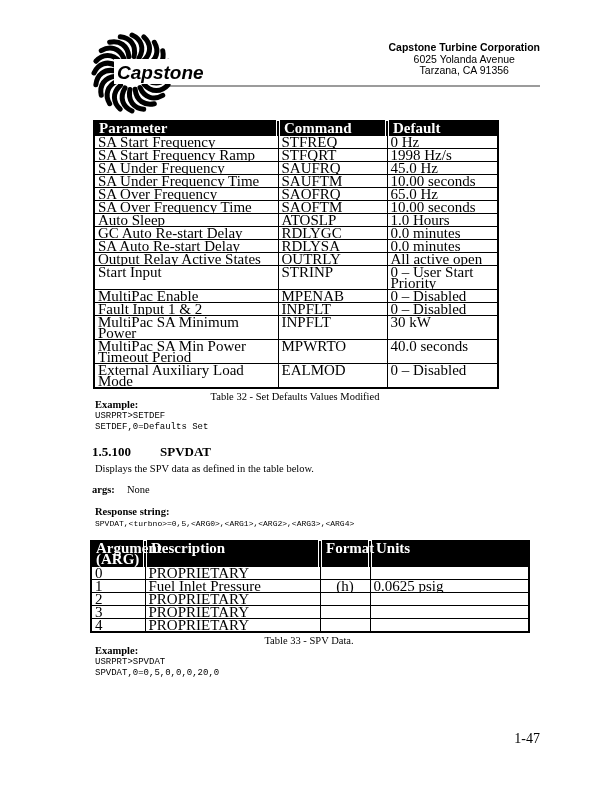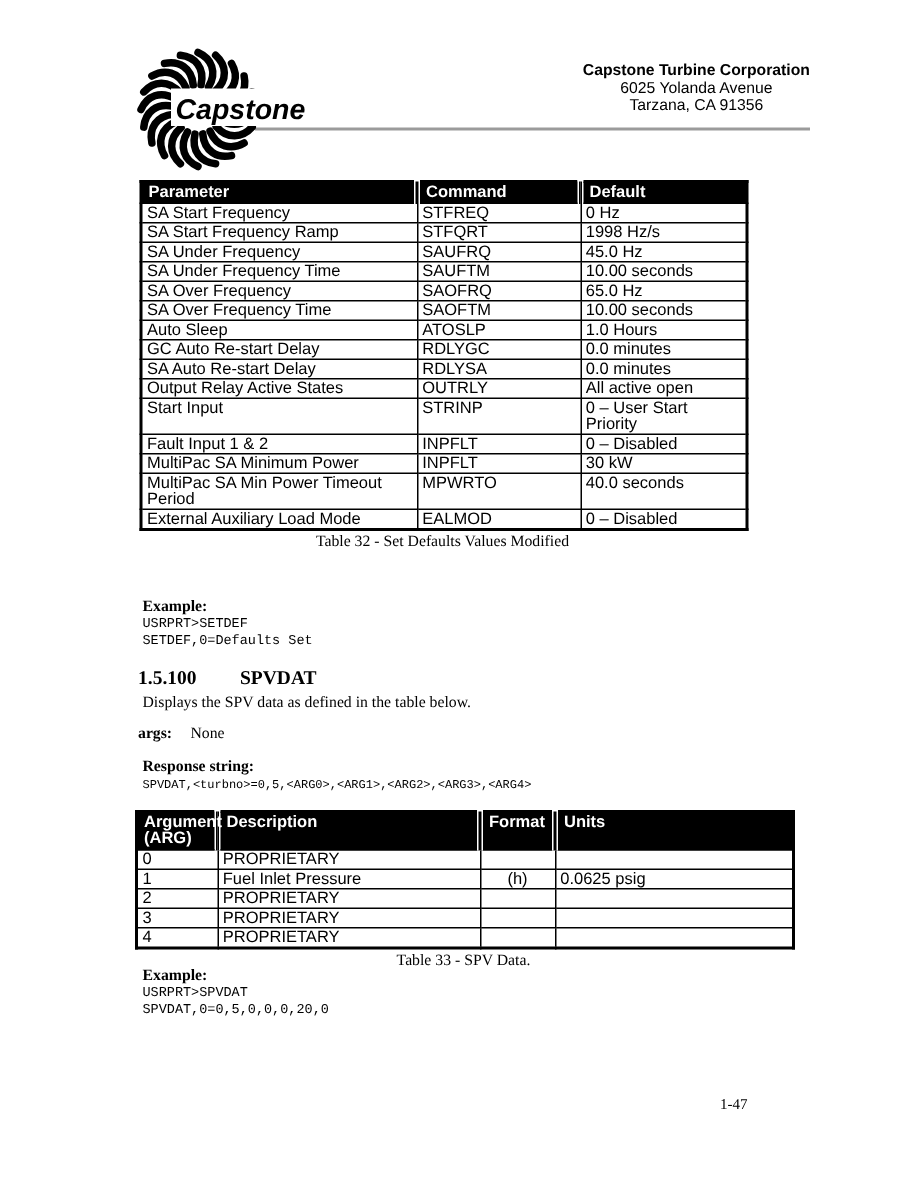--- a/index.html
+++ b/index.html
@@ -11,21 +11,21 @@
   .logo-box{position:absolute;left:84px;top:28px;width:136px;height:92px;}
   .hdr-rule{position:absolute;left:170px;top:85px;width:370px;height:2px;background:#9b9b9b;}
   .addr{position:absolute;right:72px;top:42px;text-align:center;
         font-family:"Liberation Sans",sans-serif;font-size:10.5px;line-height:11.5px;}
   .addr .co{font-weight:bold;}
   
   .tblwrap{position:absolute;}
   .tblwrap-32{left:93px;top:120px;width:404px;}
   .tblwrap-33{left:90px;top:540px;width:438px;}
   table.dtable{border-collapse:collapse;width:100%;table-layout:fixed;
-        font-family:Liberation Sans, sans-serif;font-size:11px;line-height:11px;}
+        font-family:Liberation Serif, serif;font-size:15px;line-height:11px;}
   table.dtable{border:2px solid #000;}
   table.dtable th{background:#000;color:#fff;font-weight:bold;text-align:left;
         padding:1px 4px;white-space:pre-line;border-bottom:1px solid #000;vertical-align:top;}
   table.dtable th + th{border-left:4px double #fff;}
   table.dtable td{border:1px solid #000;padding:0.5px 3px;vertical-align:top;
         overflow:hidden;}
   .t33 td:nth-child(3){text-align:center;}
   .tbl-caption{text-align:center;font-size:10.5px;margin-top:2px;}
   
   .blk{position:absolute;left:95px;}
@@ -33,22 +33,22 @@
   .body-txt{font-size:10.5px;line-height:12px;}
   .mono{font-family:"Liberation Mono",monospace;font-size:9px;line-height:11px;
         white-space:pre;}
   .mono-sm{font-family:"Liberation Mono",monospace;font-size:8px;line-height:11px;
         white-space:pre;}
   .sect-head{position:absolute;left:92px;top:444px;font-size:13px;font-weight:bold;
         display:flex;}
   .sect-head .num{width:68px;}
   .args-row{position:absolute;left:92px;top:484px;font-size:10.5px;display:flex;}
   .args-row .lbl{font-weight:bold;width:35px;}
-  .footer-pg{position:absolute;left:480px;top:731px;width:60px;text-align:left;
-        font-size:10px;}
+  .footer-pg{position:absolute;left:480px;top:731px;width:60px;text-align:right;
+        font-size:14px;}
 </style>
 </head>
 <body>
 
 <div class="page">
 
   <div class="hdr-rule"></div>
 
   <div class="logo-box">
     <svg width="136" height="92" viewBox="0 0 136 92">
@@ -187,20 +187,25 @@
           </tr>
           <tr>
             <td>Output Relay Active States</td>
             <td>OUTRLY</td>
             <td>All active open</td>
           </tr>
           <tr>
             <td>Start Input</td>
             <td>STRINP</td>
             <td>0 – User Start Priority</td>
+          </tr>
+          <tr>
+            <td>MultiPac Enable</td>
+            <td>MPENAB</td>
+            <td>0 – Disabled</td>
           </tr>
           <tr>
             <td>Fault Input 1 &amp; 2</td>
             <td>INPFLT</td>
             <td>0 – Disabled</td>
           </tr>
           <tr>
             <td>MultiPac SA Minimum Power</td>
             <td>INPFLT</td>
             <td>30 kW</td>

